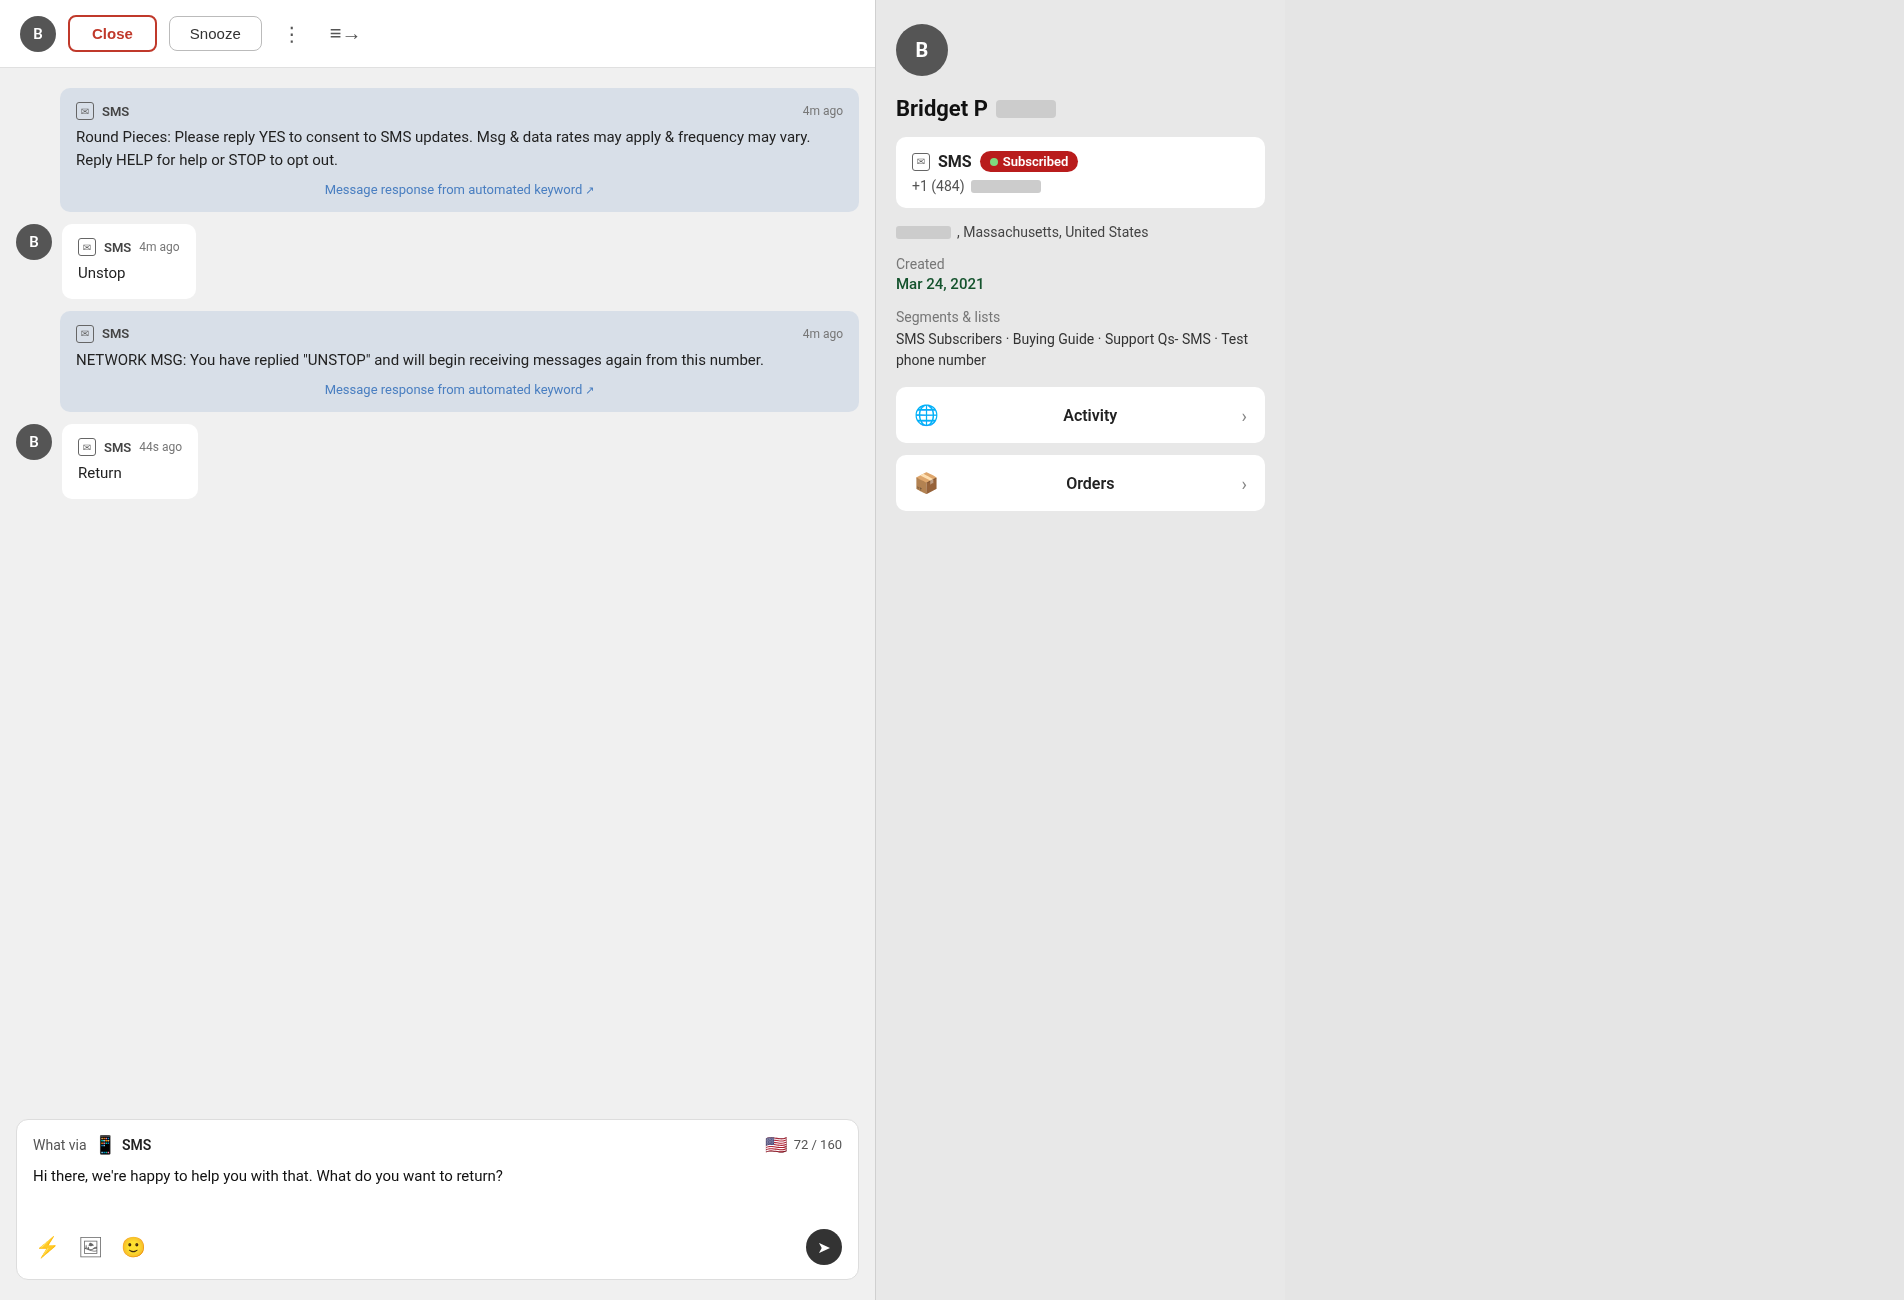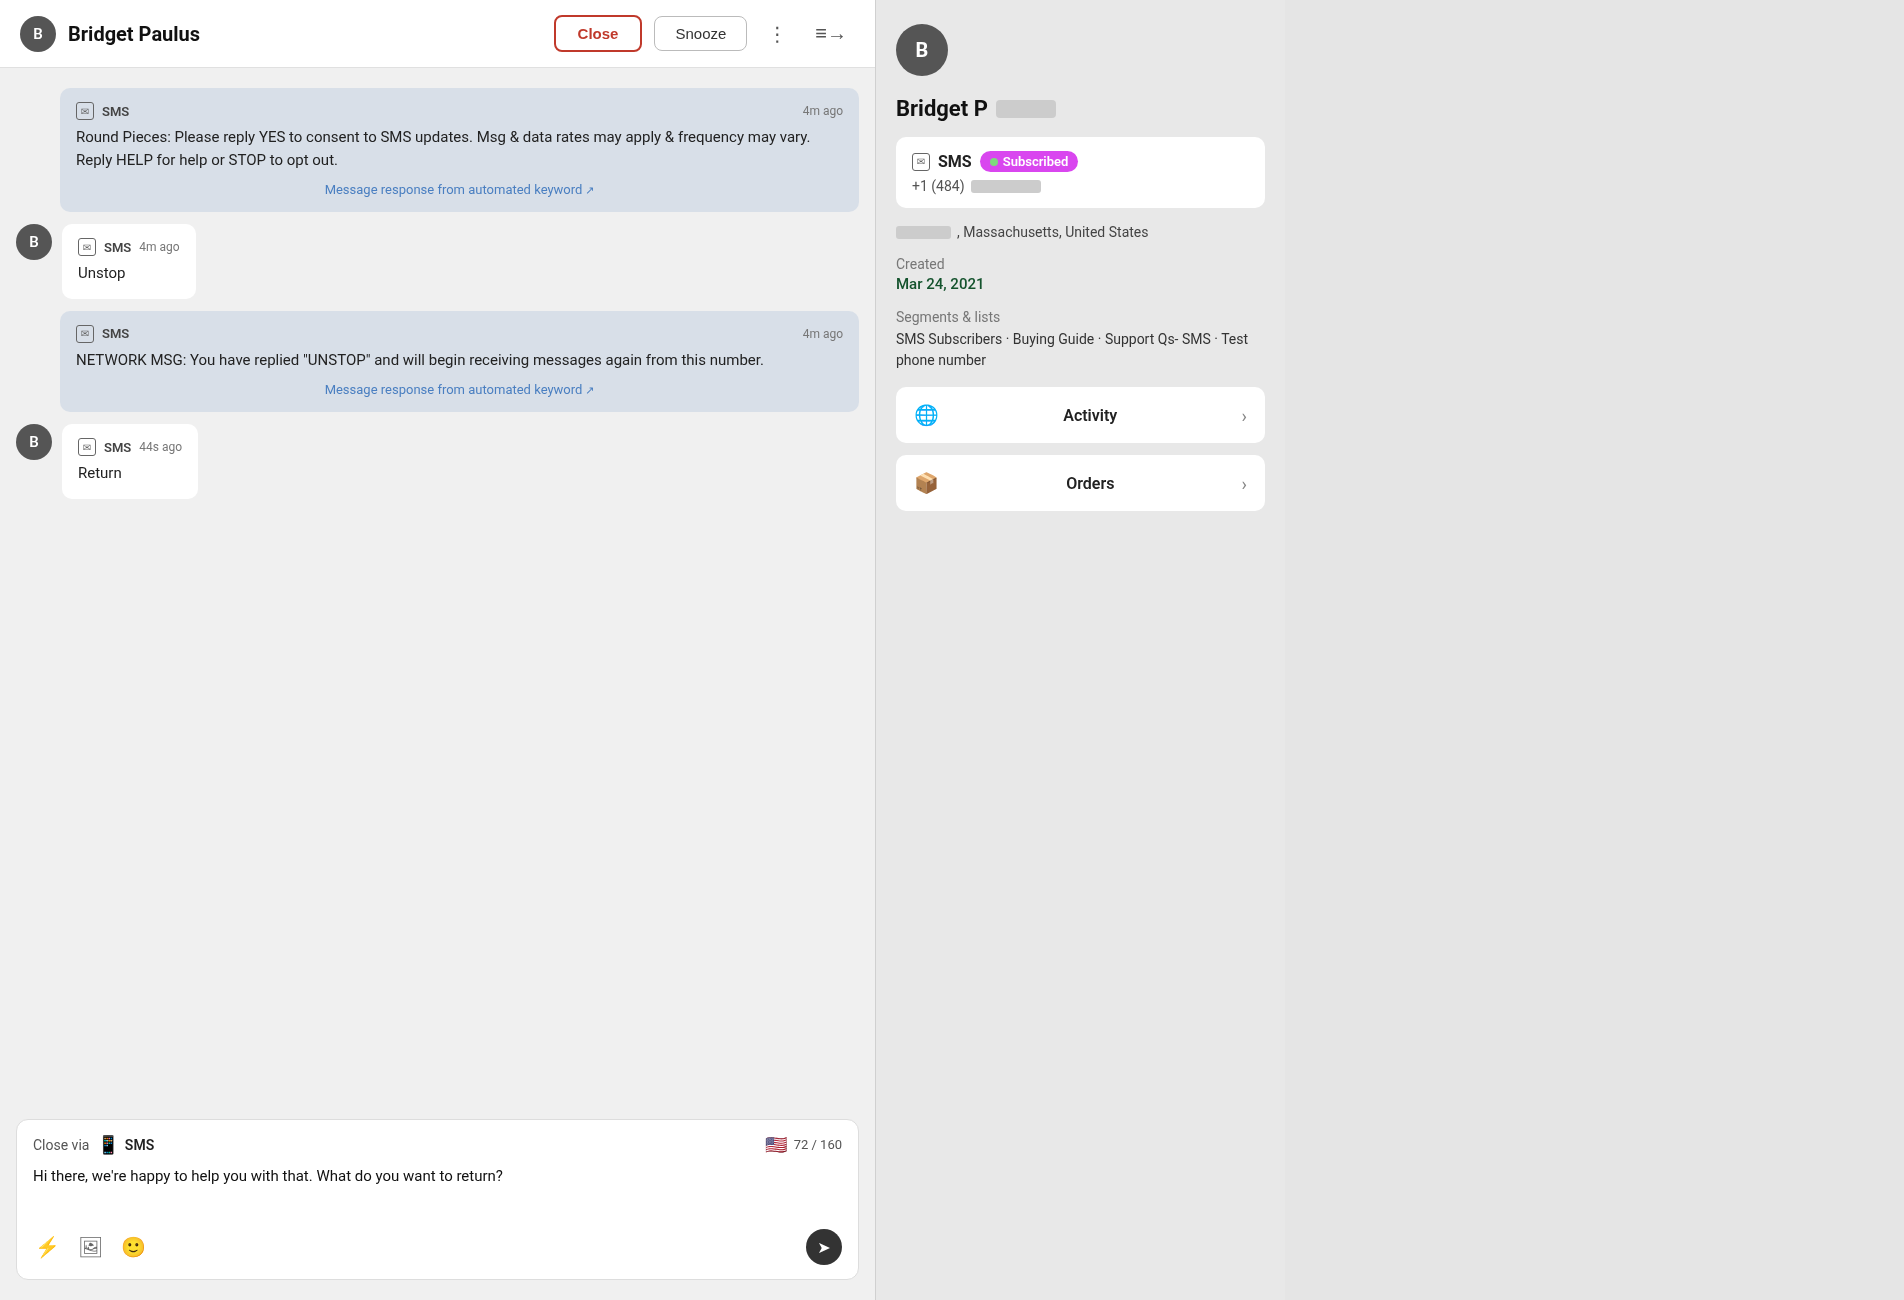--- a/index.html
+++ b/index.html
@@ -284,21 +284,21 @@
     }
     .sms-label {
       font-size: 16px;
       font-weight: 700;
       color: #222;
     }
     .subscribed-badge {
       display: flex;
       align-items: center;
       gap: 5px;
-      background: #d946ef;
+      background: #b91c1c;
       color: #fff;
       font-size: 13px;
       font-weight: 600;
       padding: 3px 10px;
       border-radius: 20px;
     }
     .subscribed-dot {
       width: 8px;
       height: 8px;
       border-radius: 50%;
@@ -428,21 +428,20 @@
       color: #666;
     }
   </style>
 </head>
 <body>
 
 <div class="conversation-panel">
 
   <div class="conv-header">
     <div class="avatar">B</div>
-    <span class="conv-name">Bridget Paulus</span>
     <button class="btn-close">Close</button>
     <button class="btn-snooze">Snooze</button>
     <button class="icon-btn">
       <span>⋮</span>
     </button>
     <button class="icon-btn">
       <span>≡→</span>
     </button>
   </div>
 
@@ -497,21 +496,21 @@
           <span class="msg-time">44s ago</span>
         </div>
         <div class="msg-text">Return</div>
       </div>
     </div>
 
   </div>
 
   <div class="reply-box">
     <div class="reply-header">
-      <span class="reply-via-label">Close via</span>
+      <span class="reply-via-label">What via</span>
       <div class="reply-channel">
         <span style="font-size:18px;">📱</span>
         <span>SMS</span>
       </div>
       <div class="reply-char-count">
         <span class="flag-icon">🇺🇸</span>
         <span>72 / 160</span>
       </div>
     </div>
     <textarea class="reply-textarea" style="">Hi there, we're happy to help you with that. What do you want to return?</textarea>

